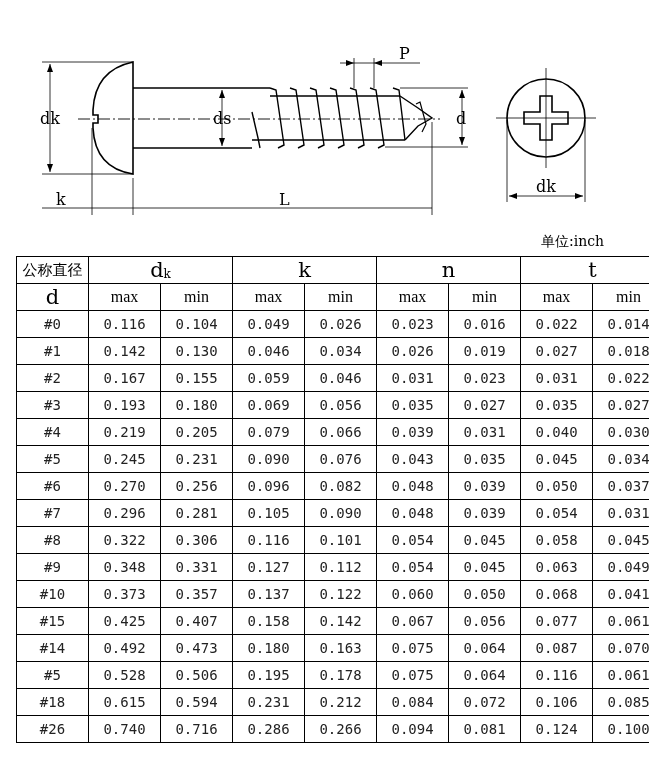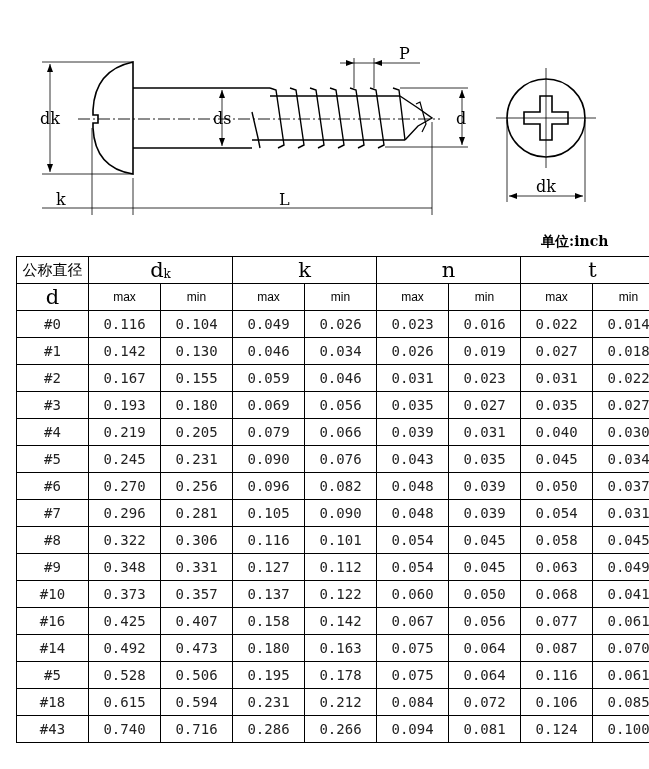--- a/index.html
+++ b/index.html
@@ -2,31 +2,31 @@
 <html><head>
   <meta charset="utf-8">
   <style>
     html, body { margin: 0; padding: 0; background: #ffffff; }
     body { width: 649px; height: 769px; position: relative; overflow: hidden;
            font-family: "DejaVu Serif", serif; color: #000; }
     #drawing { position: absolute; left: 0; top: 0; width: 649px; height: 256px; }
     #drawing svg { position: absolute; left: 0; top: 0; }
     .dimlabel { font-family: "DejaVu Serif", serif; font-size: 16px; fill: #000; }
     .unit { position: absolute; left: 541px; top: 233px; font-size: 14px;
-            font-family: "DejaVu Serif", serif; white-space: nowrap; font-weight: bold; }
+            font-family: "DejaVu Serif", serif; white-space: nowrap; }
     table.spec { position: absolute; left: 16px; top: 256px; border-collapse: collapse;
                  table-layout: fixed; width: 648px; }
     table.spec td, table.spec th { border: 1px solid #000; padding: 0; text-align: center;
                  vertical-align: middle; height: 26px; font-weight: normal; overflow: hidden; }
     table.spec col { width: 72px; }
     .hdr-cn { font-family: "DejaVu Sans", sans-serif; font-size: 15px; }
     .hdr-d { font-size: 21px; }
     .hdr-group { font-size: 21px; }
     .hdr-group sub { font-size: 12px; vertical-align: baseline; position: relative; top: 1px; }
-    .hdr-sub { font-family: Liberation Sans, sans-serif; font-size: 12px; }
+    .hdr-sub { font-family: Liberation Serif, serif; font-size: 16px; }
     .cell { font-family: "DejaVu Sans Mono", monospace; font-size: 14px; color: #222; }
     .size { font-family: "DejaVu Sans Mono", monospace; font-size: 14px; color: #222; }
   </style>
 </head>
 <body>
 
 <div id="drawing">
   <svg width="649" height="256" viewBox="0 0 649 256">
     <g stroke="#000" fill="none" stroke-width="1.2">
 
@@ -254,21 +254,21 @@
         <td class="cell">0.373</td>
         <td class="cell">0.357</td>
         <td class="cell">0.137</td>
         <td class="cell">0.122</td>
         <td class="cell">0.060</td>
         <td class="cell">0.050</td>
         <td class="cell">0.068</td>
         <td class="cell">0.041</td>
       </tr>
       <tr>
-        <td class="size">#16</td>
+        <td class="size">#15</td>
         <td class="cell">0.425</td>
         <td class="cell">0.407</td>
         <td class="cell">0.158</td>
         <td class="cell">0.142</td>
         <td class="cell">0.067</td>
         <td class="cell">0.056</td>
         <td class="cell">0.077</td>
         <td class="cell">0.061</td>
       </tr>
       <tr>
@@ -298,21 +298,21 @@
         <td class="cell">0.615</td>
         <td class="cell">0.594</td>
         <td class="cell">0.231</td>
         <td class="cell">0.212</td>
         <td class="cell">0.084</td>
         <td class="cell">0.072</td>
         <td class="cell">0.106</td>
         <td class="cell">0.085</td>
       </tr>
       <tr>
-        <td class="size">#43</td>
+        <td class="size">#26</td>
         <td class="cell">0.740</td>
         <td class="cell">0.716</td>
         <td class="cell">0.286</td>
         <td class="cell">0.266</td>
         <td class="cell">0.094</td>
         <td class="cell">0.081</td>
         <td class="cell">0.124</td>
         <td class="cell">0.100</td>
       </tr>
     </tbody>

